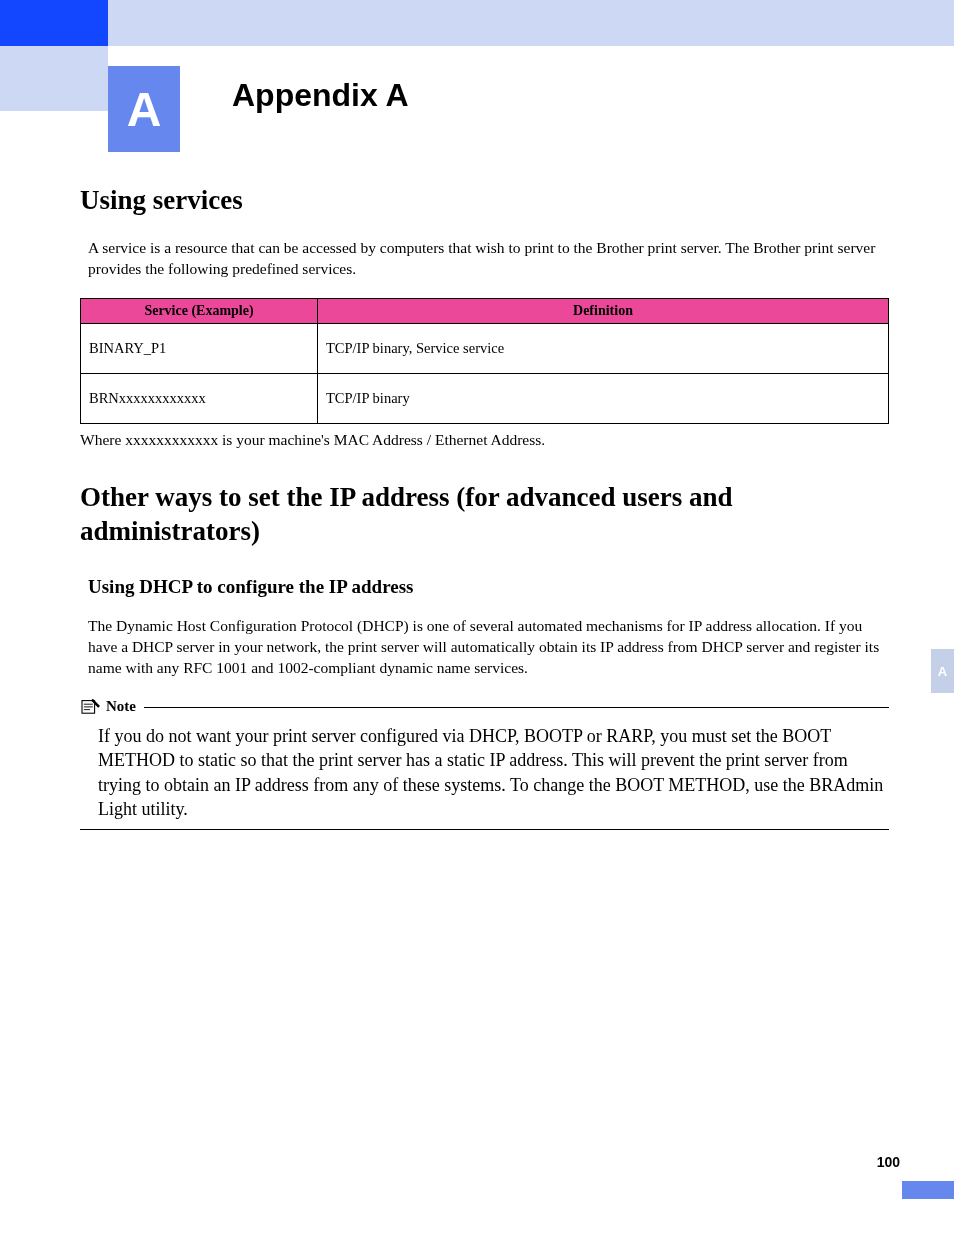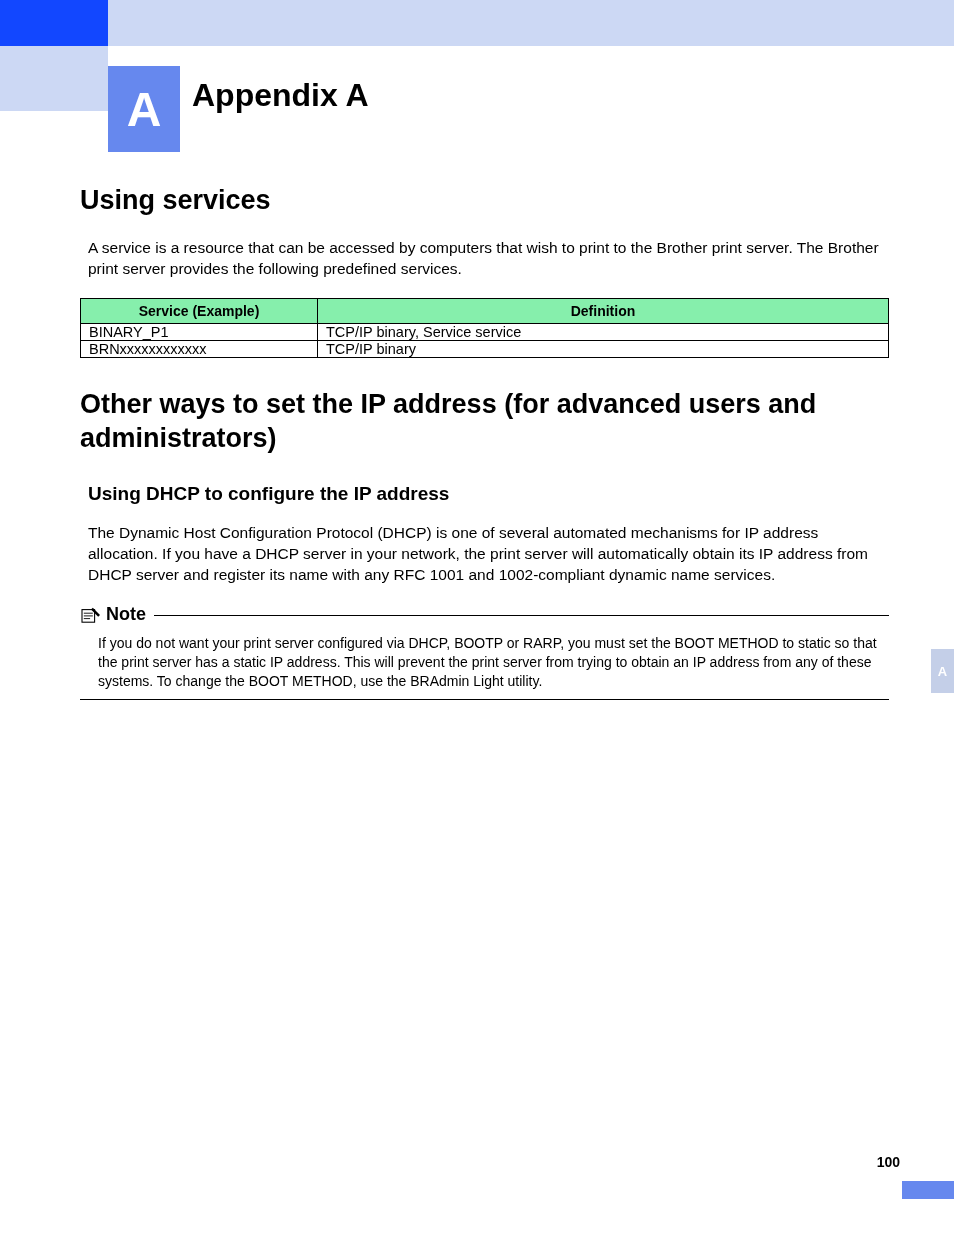--- a/index.html
+++ b/index.html
@@ -55,26 +55,28 @@
     align-items: center;
     justify-content: center;
     margin-right: 12px;
   }
   .header-title {
     font-size: 32px;
     font-weight: bold;
     color: #000;
     align-self: center;
     padding-bottom: 28px;
+    margin-left: 40px;
   }
   .content {
     position: absolute;
     top: 185px;
     left: 80px;
     right: 65px;
+    font-family: Liberation Serif, serif;
   }
   .h1 {
     font-size: 27px;
     font-weight: bold;
     margin: 0 0 22px 0;
   }
   .p {
     font-size: 15.5px;
     line-height: 1.35;
     margin: 0 0 18px 8px;
@@ -83,31 +85,31 @@
     font-size: 15.5px;
     line-height: 1.35;
     margin: 6px 0 18px 0;
   }
   table.svc {
     border-collapse: collapse;
     width: 100%;
     margin: 8px 0 6px 0;
   }
   table.svc th {
-    background: #86efac;
+    background: #ec4899;
     border: 1px solid #000;
     font-size: 14px;
     font-weight: bold;
     padding: 4px 18px;
     text-align: center;
   }
   table.svc td {
     border: 1px solid #000;
     font-size: 14.5px;
-    padding: 0 8px;
+    padding: 16px 8px;
     text-align: left;
   }
   table.svc td.c1 { width: 220px; }
   .h2 {
     font-size: 27px;
     font-weight: bold;
     margin: 30px 0 22px 0;
     line-height: 1.25;
   }
   .h3 {
@@ -124,32 +126,32 @@
     align-items: center;
     margin-bottom: 6px;
   }
   .note-icon {
     width: 22px;
     height: 18px;
     margin-right: 4px;
     flex: none;
   }
   .note-label {
-    font-size: 18px;
+    font-size: 15px;
     font-weight: bold;
     margin-right: 8px;
     flex: none;
   }
   .note-line {
     flex: 1;
     border-top: 1px solid #000;
     margin-top: 2px;
   }
   .note-body {
-    font-size: 14px;
+    font-size: 18px;
     line-height: 1.35;
     padding: 0 0 8px 18px;
     border-bottom: 1px solid #000;
     margin-top: 9px;
   }
   .side-tab {
     position: absolute;
     right: 0;
     top: 649px;
     width: 23px;
@@ -207,20 +209,21 @@
         <td class="c1">BINARY_P1</td>
         <td>TCP/IP binary, Service service</td>
       </tr>
       <tr>
         <td class="c1">BRNxxxxxxxxxxxx</td>
         <td>TCP/IP binary</td>
       </tr>
     </tbody>
   </table>
 
+  <div class="p2">Where xxxxxxxxxxxx is your machine's MAC Address / Ethernet Address.</div>
 
   <div class="h2">Other ways to set the IP address (for advanced users and administrators)</div>
 
   <div class="h3">Using DHCP to configure the IP address</div>
   <div class="p">The Dynamic Host Configuration Protocol (DHCP) is one of several automated mechanisms for IP address allocation. If you have a DHCP server in your network, the print server will automatically obtain its IP address from DHCP server and register its name with any RFC 1001 and 1002-compliant dynamic name services.</div>
 
   <div class="note-wrap">
     <div class="note-top">
       <svg class="note-icon" viewBox="0 0 24 20">
         <rect x="2" y="4" width="14" height="14" fill="none" stroke="#000" stroke-width="1.2"></rect>

